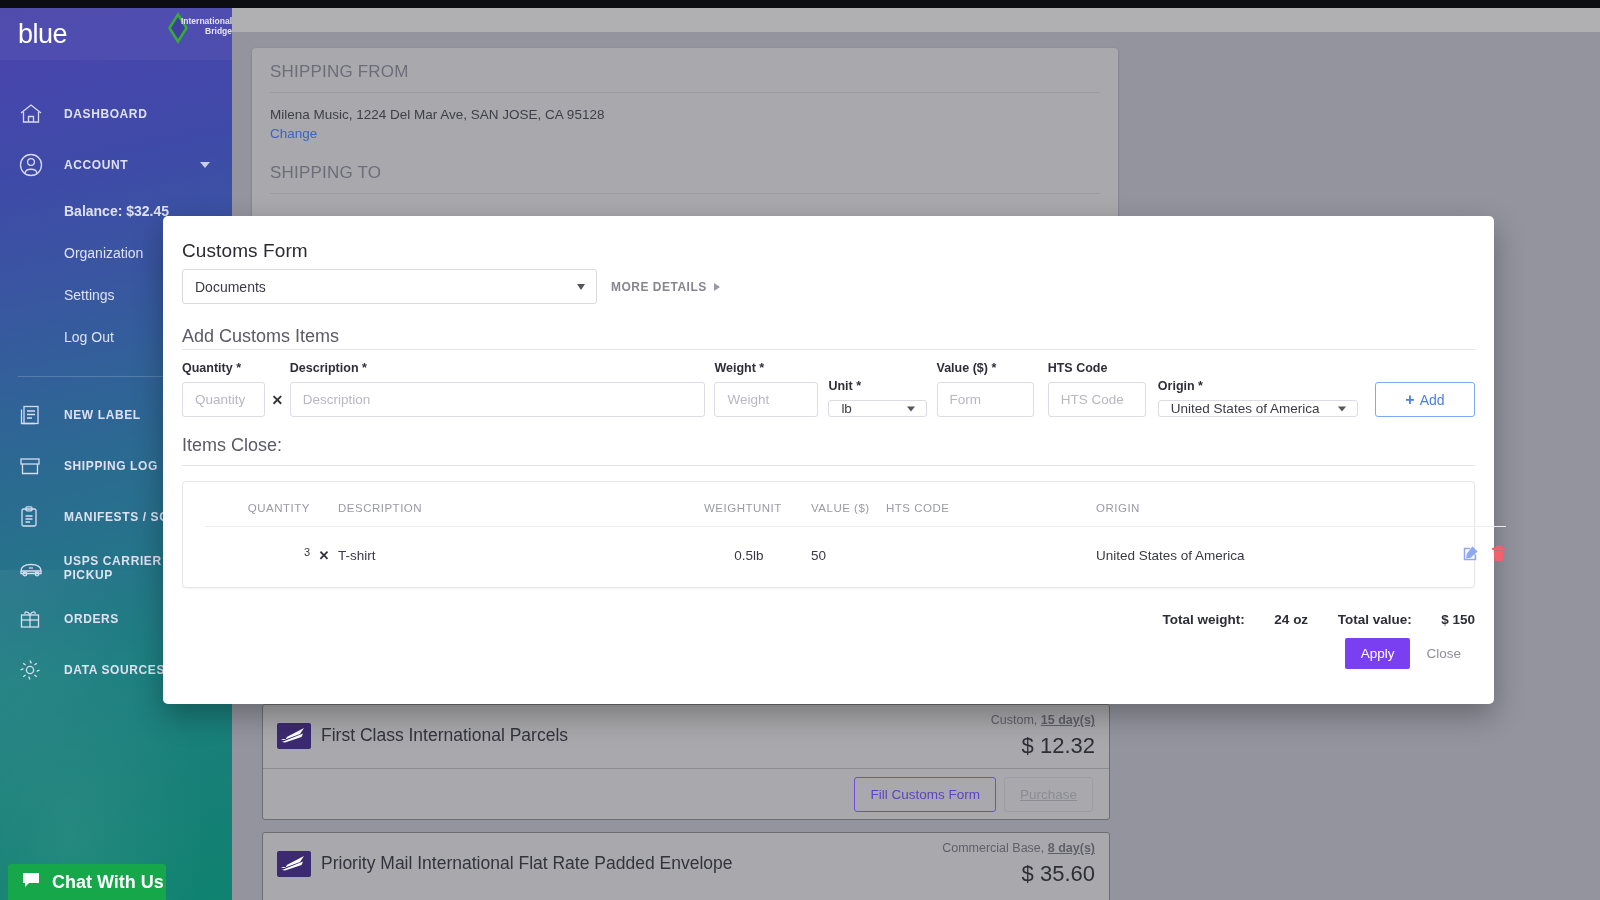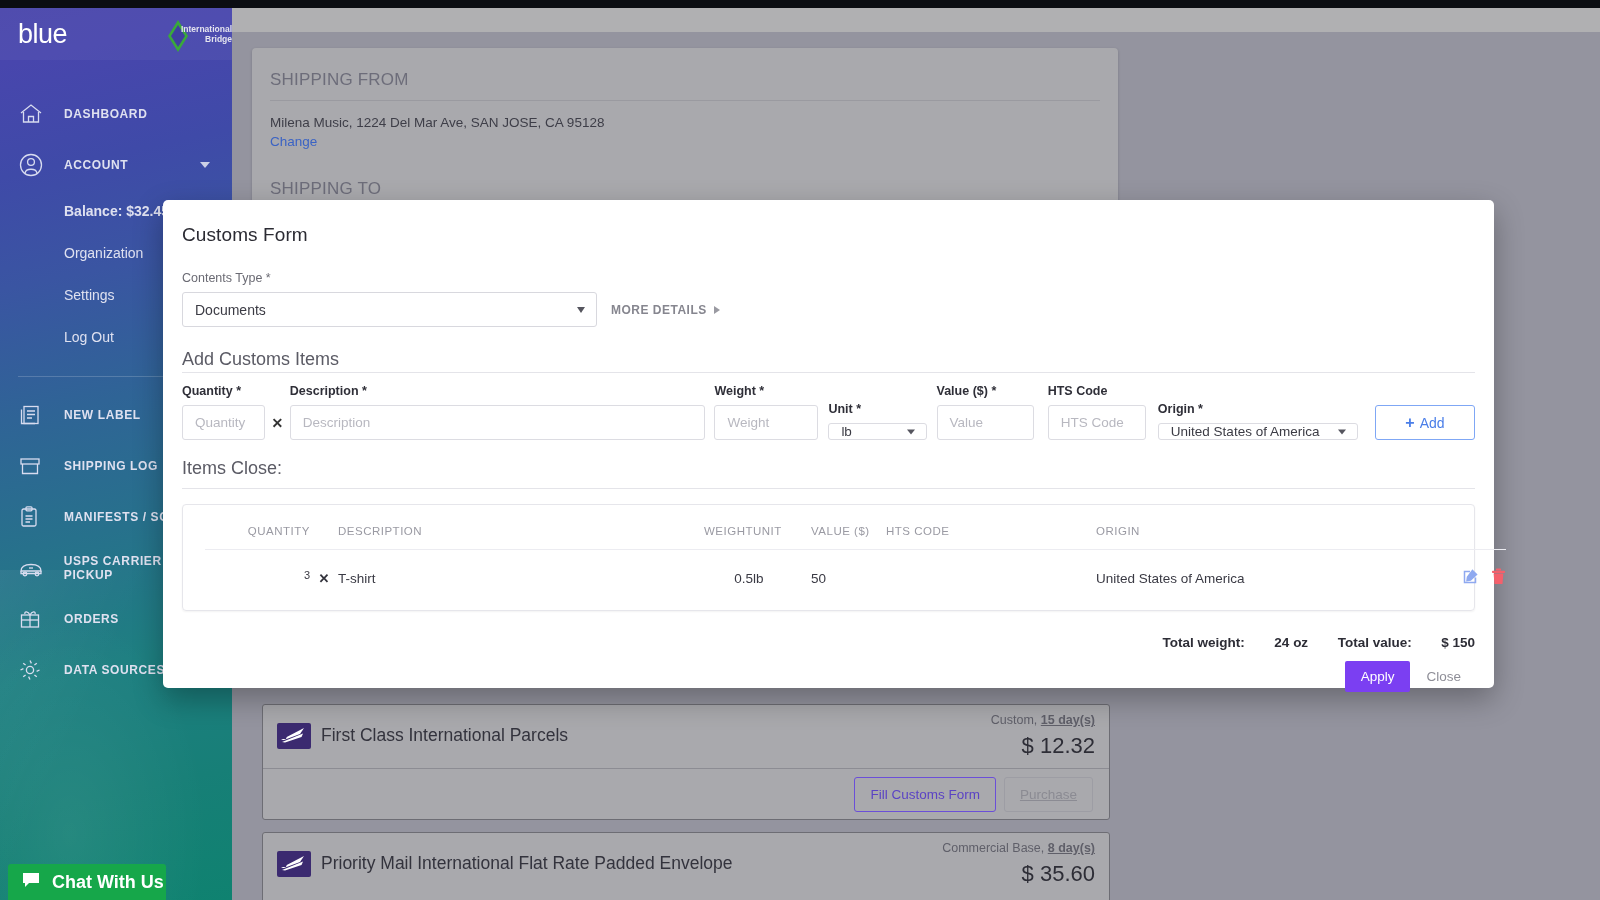--- a/index.html
+++ b/index.html
@@ -49,21 +49,21 @@
     height: 52px;
     display: flex; align-items: center;
     padding: 8px 18px;
     background: rgba(255,255,255,0.045);
   }
   .brand-logo {
     color: #ffffff; font-size: 27px; font-weight: 400;
     letter-spacing: -0.5px; line-height: 1;
   }
   .ib-logo {
-    position: absolute; left: 160px; top: 12px;
+    position: absolute; left: 160px; top: 4px;
     width: 72px; height: 32px;
   }
   .ib-logo .diamond {
     position: absolute; left: 8px; top: 0;
     width: 20px; height: 32px;
     background: #3aa93a;
     clip-path: polygon(50% 0%, 100% 50%, 50% 100%, 0% 50%);
   }
   .ib-logo .diamond::after{
     content:""; position:absolute; left:3px; top:5px; width:14px; height:22px;
@@ -117,21 +117,20 @@
     border-radius: 4px;
     z-index: 2;
   }
   #card-ship {
     left: 252px; top: 48px; width: 866px; height: 430px;
     box-shadow: 0 1px 3px rgba(0,0,0,0.18);
   }
   .sec-title {
     color: #6d6d7a; font-size: 17px; letter-spacing: 0.2px;
     padding: 14px 18px 10px 18px;
-    margin-top: 8px;
   }
   .sec-rule { height: 1px; background: #9a9aa0; margin: 0 18px; }
   .addr-line { color: #3e3e48; font-size: 13.5px; padding: 14px 18px 0 18px; }
   .addr-change { color: #3b63c4; font-size: 13.5px; padding: 4px 18px 0 18px; }
   .field-lbl-row {
     display: flex; padding: 24px 18px 0 18px; gap: 0;
     color: #77777f; font-size: 11.5px; font-weight: 700; letter-spacing: .4px;
   }
   .field-lbl-row > div { width: 285px; }
 
@@ -179,21 +178,21 @@
     border: 1px solid #9d9da4; color: #8b8b93;
     background: transparent; border-radius: 3px;
     padding: 9px 15px; font-size: 13.5px;
     font-family: "Liberation Sans", sans-serif;
     text-decoration: underline;
   }
 
   
   .modal {
     position: absolute;
-    left: 163px; top: 200px;
+    left: 163px; top: 216px;
     width: 1331px; height: 488px;
     background: #ffffff;
     border-radius: 5px;
     box-shadow: 0 11px 30px rgba(0,0,0,0.30);
     z-index: 30;
     padding: 0 19px;
   }
   .modal-title {
     font-size: 19px; color: #2b2b33; font-weight: 400;
     padding: 24px 0 0 0; letter-spacing: .1px;
@@ -504,21 +503,20 @@
           <path d="M1 1 H17 V11 H7 L3 15 V11 H1 Z"></path>
         </svg>
       </span>
       <span class="lbl">Chat With Us</span>
     </div>
   </div>
 
   <div class="modal">
     <div class="modal-title">Customs Form</div>
 
-    <div class="ctype-lbl">Contents Type *</div>
     <div class="ctype-row">
       <div class="select-box">
         <span>Documents</span>
         <span class="car"></span>
       </div>
       <div class="more-details">
         <span>MORE DETAILS</span>
         <span class="arr"></span>
       </div>
     </div>
@@ -541,21 +539,21 @@
       </div>
       <div class="fld" style="width:102px; margin-left:10px">
         <span class="flbl">Unit *</span>
         <div class="inp filled sel-arrow">
           <span>lb</span>
           <span class="car2"></span>
         </div>
       </div>
       <div class="fld" style="width:101px; margin-left:10px">
         <span class="flbl">Value ($) *</span>
-        <div class="inp">Value</div>
+        <div class="inp">Form</div>
       </div>
       <div class="fld" style="width:102px; margin-left:14px">
         <span class="flbl">HTS Code</span>
         <div class="inp">HTS Code</div>
       </div>
       <div class="fld" style="width:208px; margin-left:12px">
         <span class="flbl">Origin *</span>
         <div class="inp filled sel-arrow">
           <span>United States of America</span>
           <span class="car2"></span>

